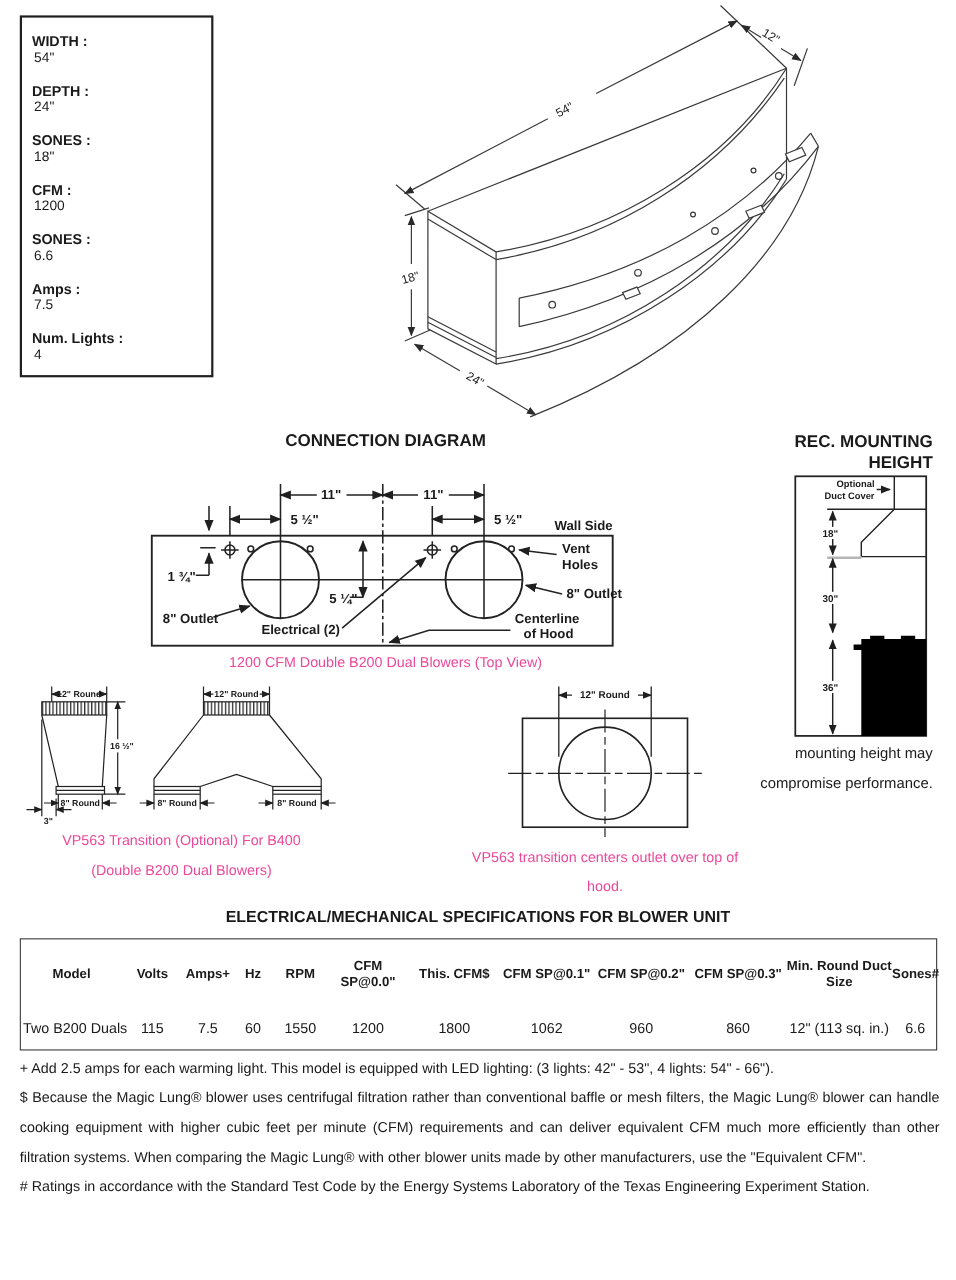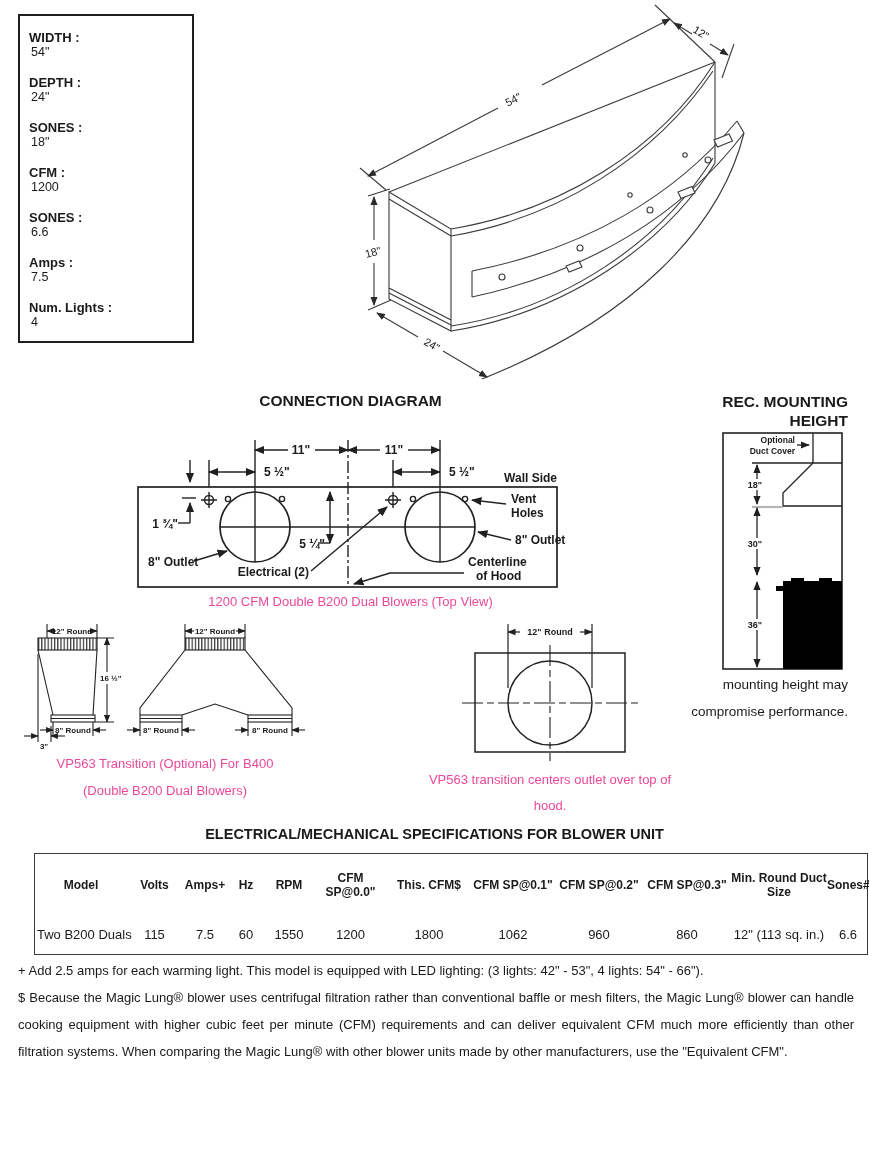--- a/index.html
+++ b/index.html
@@ -18,21 +18,21 @@
   
   .cap{font-size:13px;color:#ec4899;text-align:center;}
   .conn-cap{left:128px;top:594px;width:445px;}
   .trans-cap1{left:10px;top:756px;width:310px;}
   .trans-cap2{left:10px;top:783px;width:310px;}
   .circ-cap1{left:395px;top:772px;width:310px;}
   .circ-cap2{left:395px;top:798px;width:310px;}
   .mount-note{left:655px;top:671px;width:193px;text-align:right;font-size:13.5px;line-height:27px;}
   
   .table-title{left:0;top:826px;width:869px;text-align:center;font-weight:bold;font-size:14.5px;}
-  .spec-table{left:18px;top:853px;width:834px;height:102px;border:1.5px solid #3a3a3a;box-sizing:border-box;margin-left:16px;}
+  .spec-table{left:18px;top:853px;width:834px;height:102px;border:1.5px solid #3a3a3a;box-sizing:border-box;}
   table.t{width:100%;height:100%;border-collapse:collapse;table-layout:fixed;}
   table.t td{padding:0;text-align:center;vertical-align:middle;}
   tr.hdr td{font-weight:bold;font-size:12px;height:60px;line-height:14px;}
   tr.dat td{font-size:13px;height:38px;white-space:nowrap;}
   tr.dat td.model{text-align:left;padding-left:2px;}
   
   .foot{left:18px;top:957px;width:836px;font-size:13px;line-height:27px;text-align:justify;}
   .foot p{margin:0;}
   svg{display:block;}
   svg text{font-family:"Liberation Sans",sans-serif;fill:#1a1a1a;}
@@ -360,15 +360,16 @@
         <td>12" (113 sq. in.)</td>
         <td>6.6</td>
       </tr>
     </tbody>
       </table>
   </div>
 
   <div class="abs foot">
     <p>+ Add 2.5 amps for each warming light. This model is equipped with LED lighting: (3 lights: 42" - 53", 4 lights: 54" - 66").</p>
     <p>$ Because the Magic Lung® blower uses centrifugal filtration rather than conventional baffle or mesh filters, the Magic Lung® blower can handle cooking equipment with higher cubic feet per minute (CFM) requirements and can deliver equivalent CFM much more efficiently than other filtration systems. When comparing the Magic Lung® with other blower units made by other manufacturers, use the "Equivalent CFM".</p>
+    <p># Ratings in accordance with the Standard Test Code by the Energy Systems Laboratory of the Texas Engineering Experiment Station.</p>
   </div>
 
 </div>
 
 </body></html>

